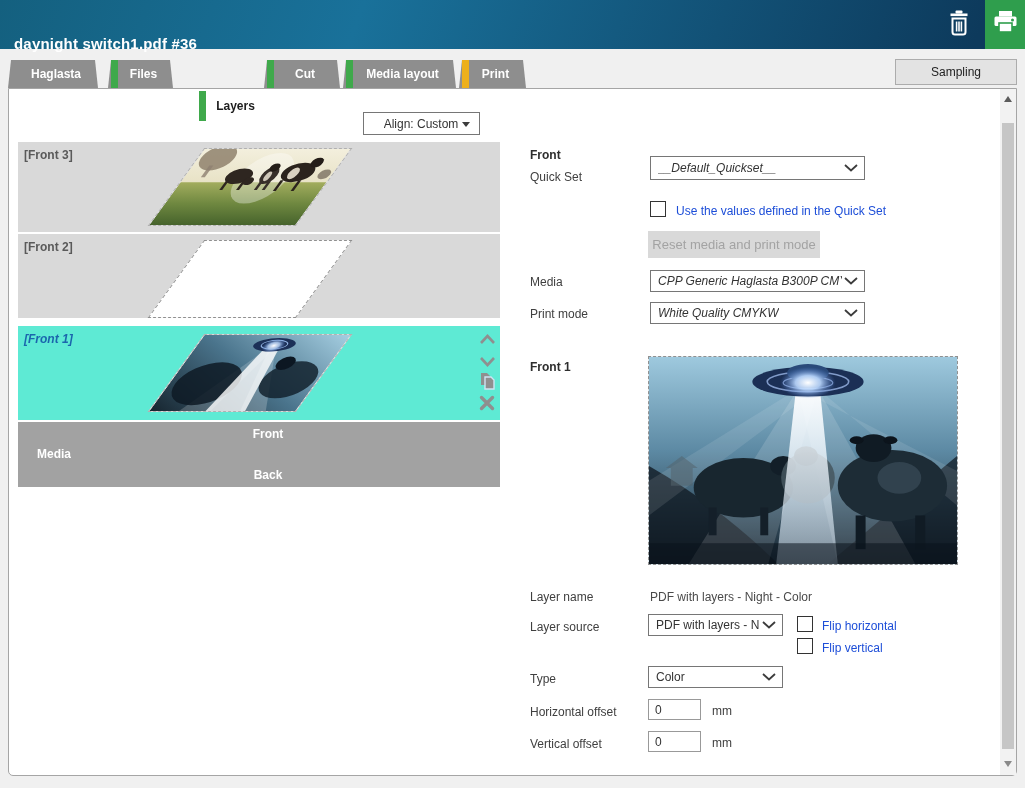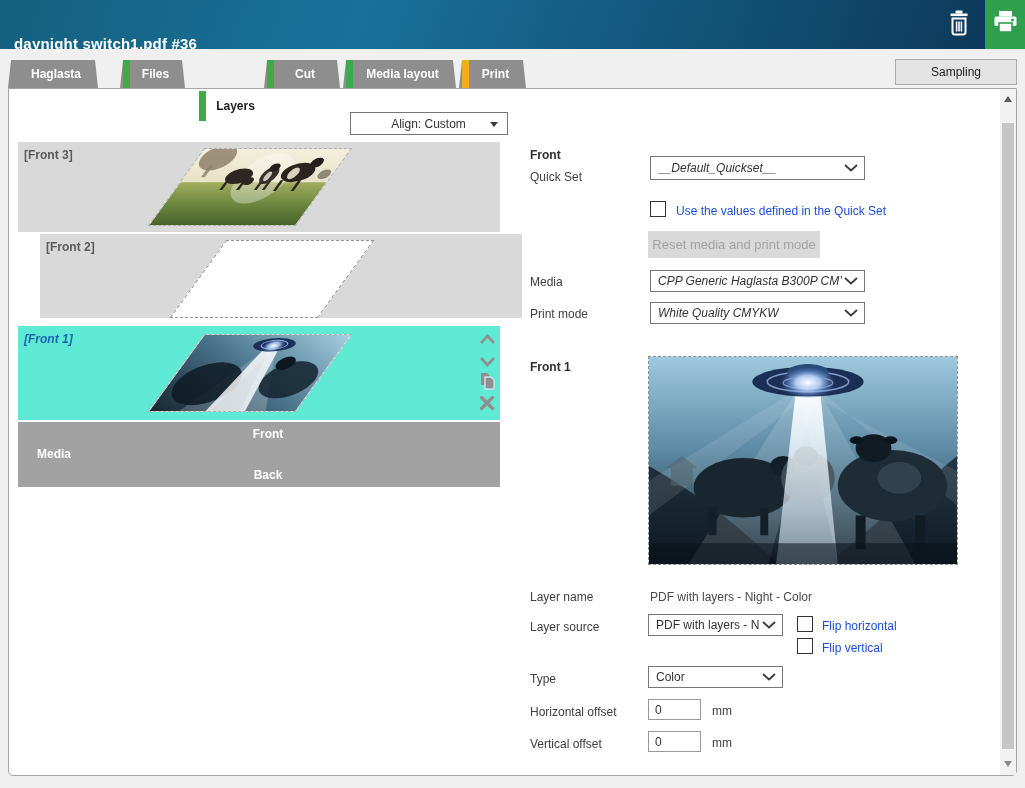--- a/index.html
+++ b/index.html
@@ -95,21 +95,21 @@
         <rect x="1.5" y="5.5" width="22" height="9.5" rx="1.5" fill="#fff"></rect>
         <circle cx="19.5" cy="9" r="1.5" fill="#2f9e4d"></circle>
         <rect x="6" y="12" width="13" height="9" fill="#fff" stroke="#2f9e4d" stroke-width="1.6"></rect>
       </svg>
     </span>
   </div>
 
   <div class="abs tab" style="left:8px;width:90px;">
     <span class="tlabel">Haglasta</span>
   </div>
-  <div class="abs tab" style="left:120px;width:65px;">
+  <div class="abs tab" style="left:108px;width:65px;">
     <span class="stripe green"></span>
     <span class="tlabel">Files</span>
   </div>
   <div class="abs tab active" style="left:196px;width:73px;margin-top:31px;">
     <span class="stripe green"></span>
     <span class="tlabel">Layers</span>
   </div>
   <div class="abs tab" style="left:264px;width:76px;">
     <span class="stripe green"></span>
     <span class="tlabel">Cut</span>
@@ -122,21 +122,21 @@
     <span class="stripe amber"></span>
     <span class="tlabel">Print</span>
   </div>
 
   <div class="abs btn" style="left:895px;top:59px;width:122px;height:26px;">
     <span>Sampling</span>
   </div>
 
   <div class="abs panel"></div>
 
-  <div class="abs dd" style="left:350px;top:112px;width:158px;height:23px;justify-content:center;padding-right:8px;">
+  <div class="abs dd" style="left:363px;top:112px;width:117px;height:23px;justify-content:center;padding-right:8px;">
     <span class="ddtxt">Align: Custom</span>
     <span class="tri"></span>
   </div>
 
   <div class="abs lrow" style="top:142px;height:90px;">
     <span class="abs rowlabel">[Front 3]</span>
     <div class="para" style="top:6px;">
       <svg viewBox="0 0 148 78" preserveAspectRatio="none">
         <defs>
           <linearGradient id="dsky" x1="0" y1="0" x2="0" y2="1">
@@ -166,21 +166,21 @@
         <ellipse cx="112" cy="24" rx="16" ry="10" fill="#2b231d"></ellipse>
         <ellipse cx="108" cy="25" rx="5" ry="6" fill="#d8d0c0"></ellipse>
         <ellipse cx="124" cy="14" rx="6" ry="5" fill="#241d18"></ellipse>
         <rect x="100" y="32" width="3" height="11" fill="#2b231d"></rect>
         <rect x="118" y="32" width="3" height="11" fill="#2b231d"></rect>
         <ellipse cx="140" cy="26" rx="6" ry="5" fill="#6b5f52" opacity="0.7"></ellipse>
       </svg>
     </div>
   </div>
 
-  <div class="abs lrow" style="top:234px;height:84px;margin-left:22px;">
+  <div class="abs lrow" style="top:234px;height:84px;">
     <span class="abs rowlabel">[Front 2]</span>
     <div class="para white" style="top:6px;"></div>
   </div>
 
   <div class="abs lrow sel" style="top:326px;height:94px;">
     <span class="abs rowlabel sel">[Front 1]</span>
     <div class="para" style="top:8px;">
       <svg viewBox="0 0 148 78" preserveAspectRatio="none">
         <defs>
           <linearGradient id="n2bg" x1="0" y1="1" x2="1" y2="0">

